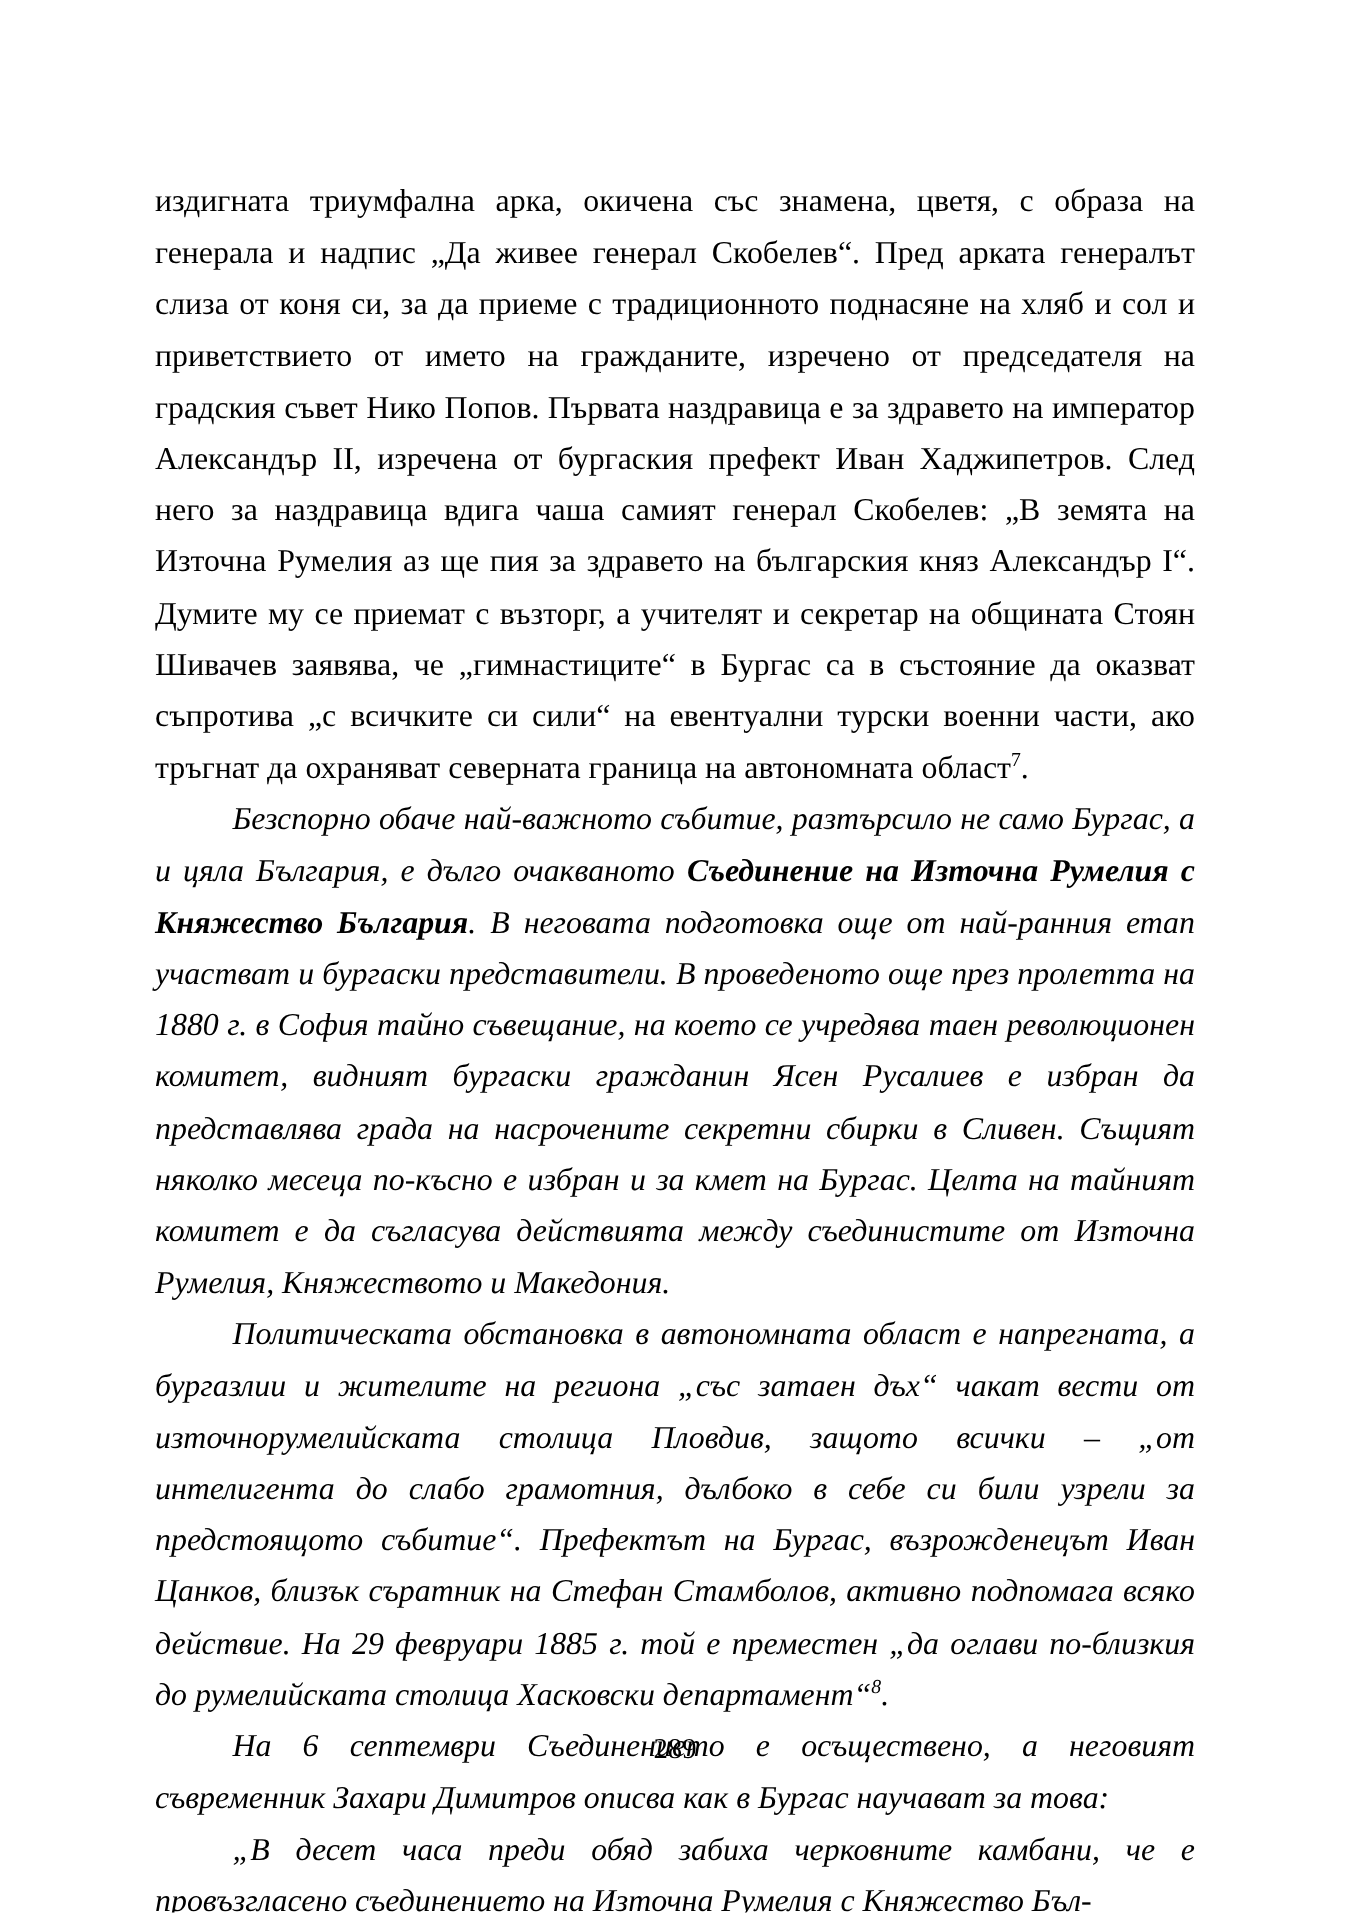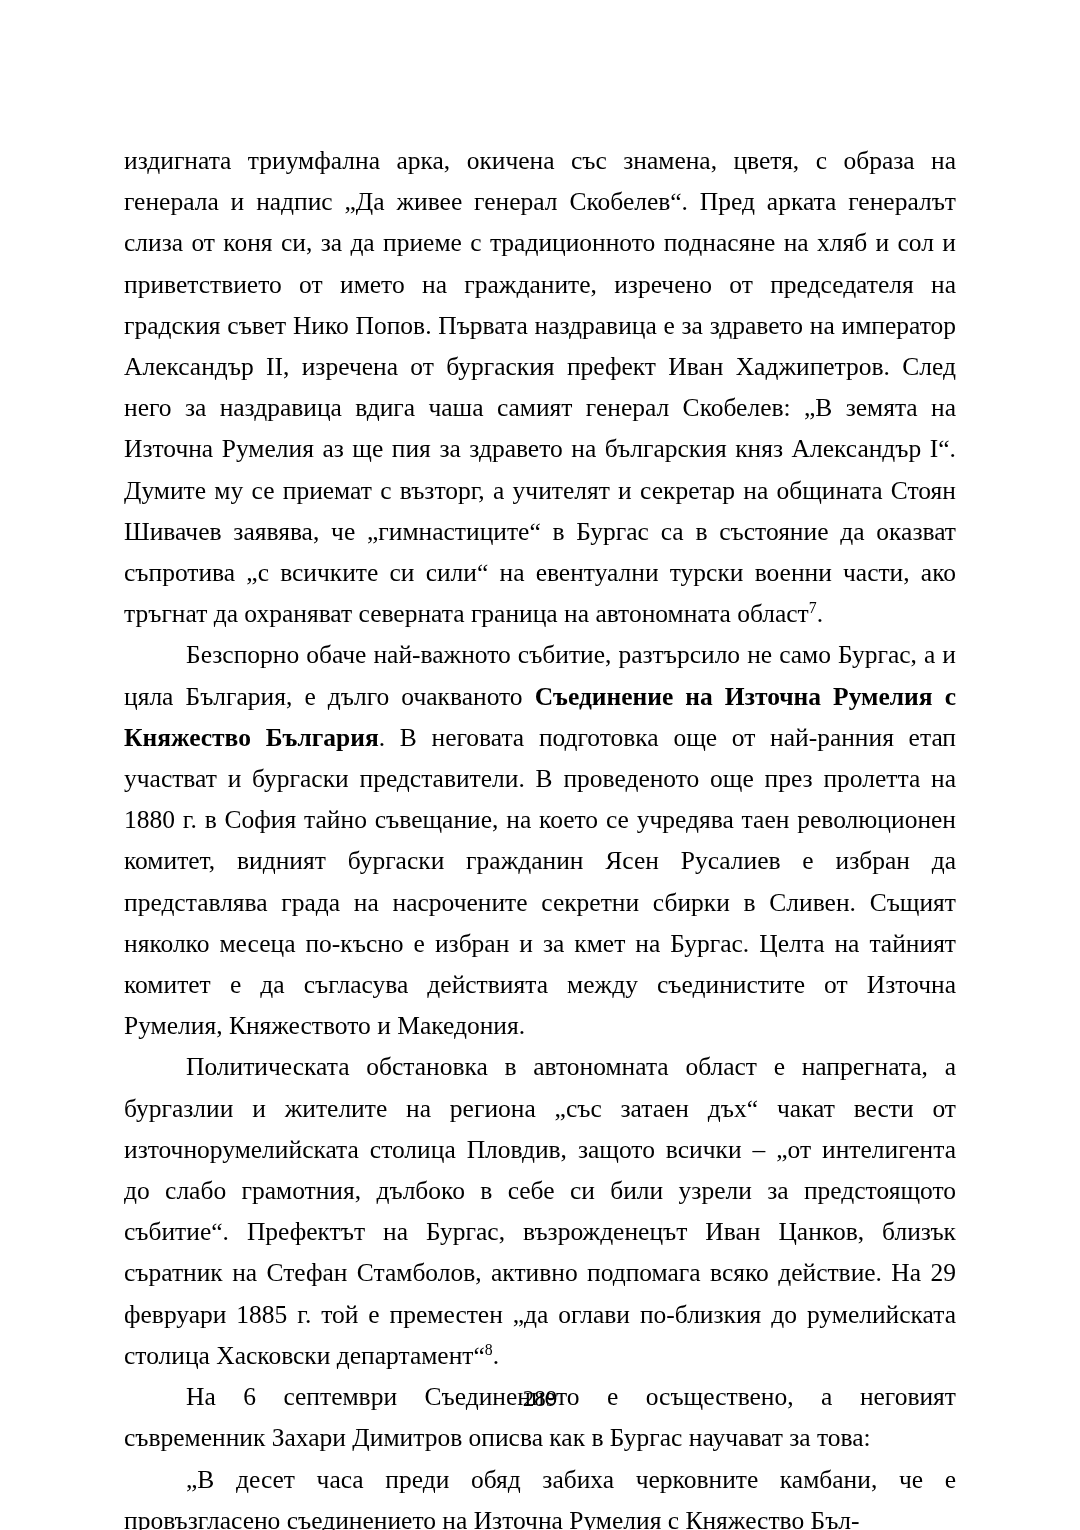--- a/index.html
+++ b/index.html
@@ -30,20 +30,21 @@
     text-align: justify;
     text-justify: inter-word;
     hyphens: manual;
   }
   p {
     margin: 0;
     text-indent: 0;
   }
   p.indent {
     text-indent: 62px;
+    font-style: italic;
   }
   b, .bold {
     font-weight: bold;
   }
   sup {
     font-size: 0.62em;
     vertical-align: super;
     line-height: 0;
   }
   .folio {

